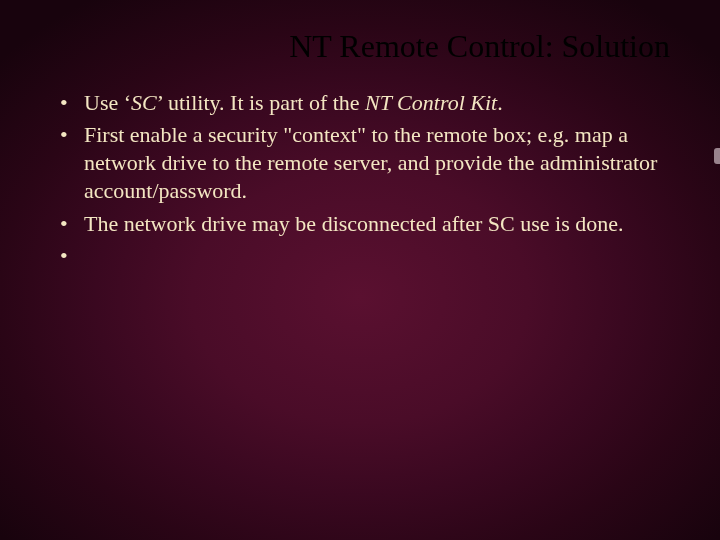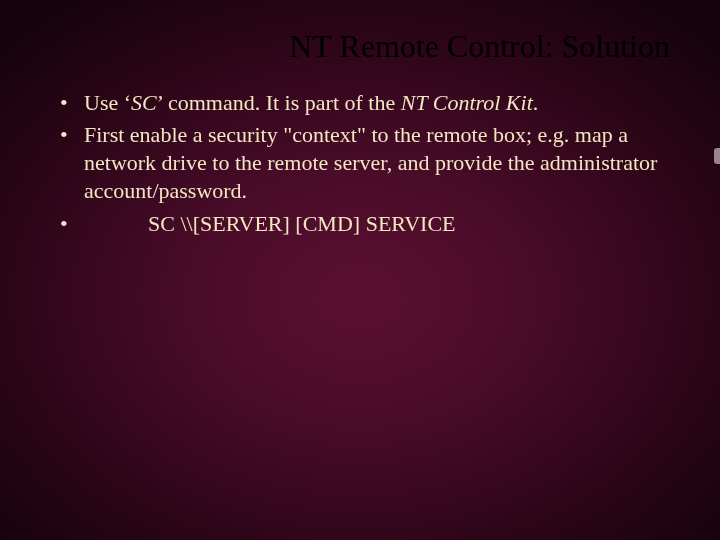--- a/index.html
+++ b/index.html
@@ -70,24 +70,26 @@
   }
 </style>
 </head>
 <body>
 
 <div class="slide">
   <h1 class="title">NT Remote Control: Solution</h1>
 
   <ul class="body">
     <li>
-      <span>Use ‘</span><i>SC</i><span>’ command.  It is part of the </span><i>NT Control Kit</i><span>.</span>
+      <span>Use ‘</span><i>SC</i><span>’ utility.  It is part of the </span><i>NT Control Kit</i><span>.</span>
     </li>
     <li>
       <span>First enable a security "context" to the remote box; e.g. map a network drive to the remote server, and provide the administrator account/password.</span>
     </li>
     <li>
-      <span class="indent">SC \\[SERVER] [CMD] SERVICE</span>
+      <span>The network drive may be disconnected after SC use is done.</span>
+    </li>
+    <li>
     </li>
   </ul>
 </div>
 
 <div class="notch"></div>
 
 </body></html>

